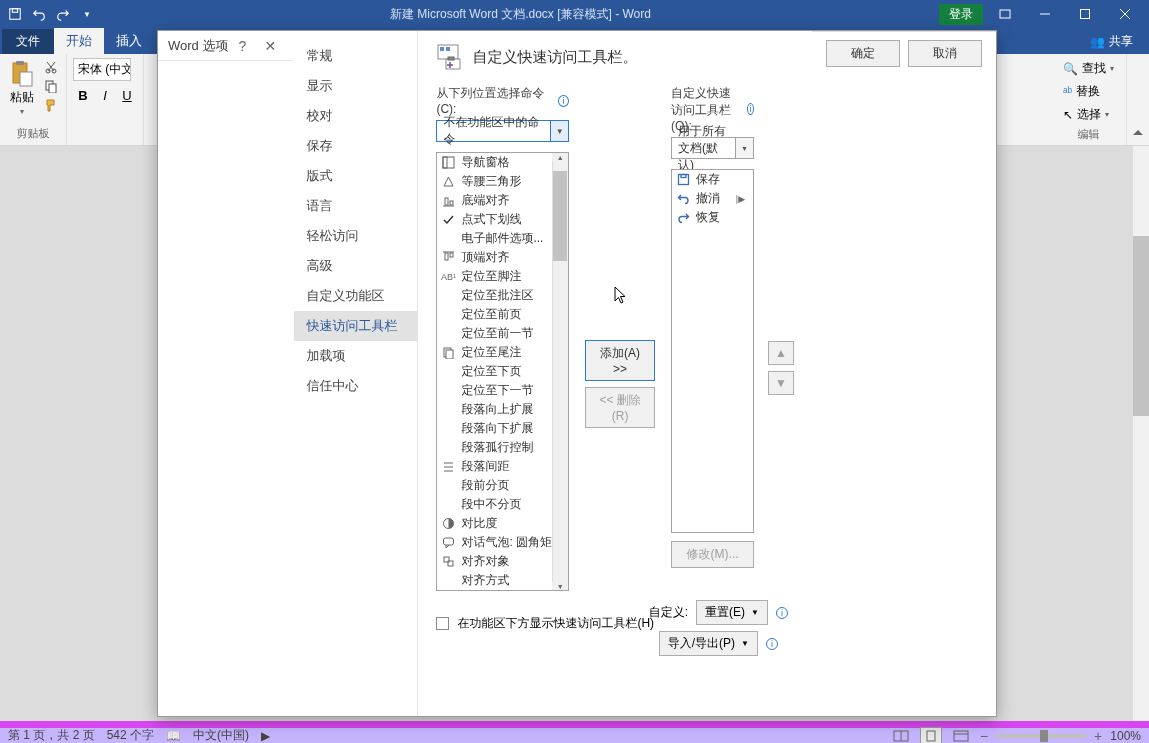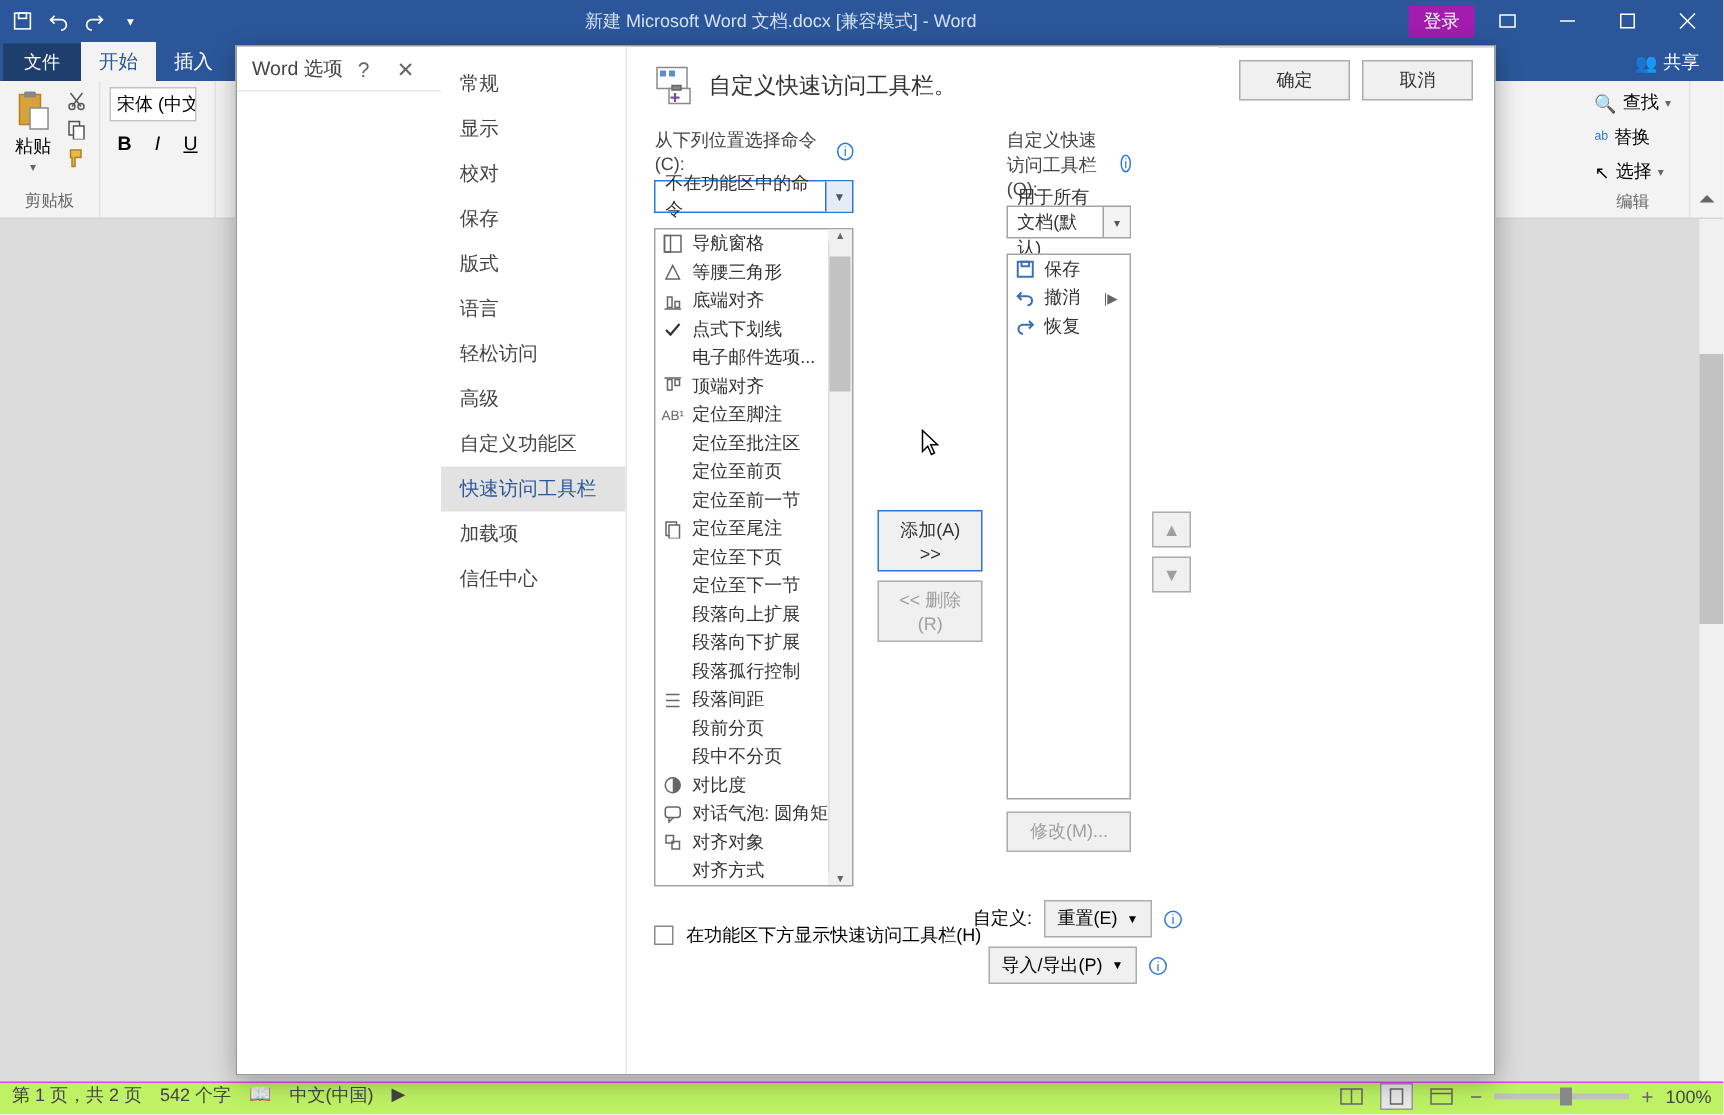--- a/index.html
+++ b/index.html
@@ -3,21 +3,21 @@
 <meta charset="utf-8">
 <style>
 *{box-sizing:border-box;margin:0;padding:0;font-family:"Microsoft YaHei","Segoe UI",sans-serif;-webkit-font-smoothing:antialiased}
 body{width:1149px;height:743px;background:#f0f0f0;position:relative;overflow:hidden;font-size:12px}
 .titlebar{height:28px;background:#2b579a;display:flex;align-items:center;color:#fff}
 .qabar{display:flex;align-items:center;gap:2px;padding:0 4px}
 .qa{width:22px;height:22px;display:flex;align-items:center;justify-content:center;color:#fff}
 .qa svg{width:14px;height:14px}
 .title-center{flex:1;text-align:center;font-size:12px;color:#d4e0f2}
 .tbr{display:flex;align-items:center;gap:4px;padding-right:6px}
-.login{background:#a21caf;padding:2px 10px;font-size:12px;color:#fff}
+.login{background:#15803d;padding:2px 10px;font-size:12px;color:#fff}
 .win-btn{width:36px;height:28px;display:flex;align-items:center;justify-content:center;color:#fff}
 .ribbon-tabs{height:26px;background:#2b579a;display:flex;align-items:flex-end;color:#fff;padding:0 2px}
 .rtab{padding:4px 12px;font-size:13px;cursor:pointer}
 .rtab.active{background:#f3f3f3;color:#2b579a}
 .file-tab{background:#1e3e6e;color:#fff;padding:4px 14px}
 .share{margin-left:auto;padding:4px 14px;display:flex;align-items:center;gap:4px}
 .ribbon{height:92px;background:#f3f3f3;border-bottom:1px solid #d5d5d5;display:flex}
 .rgroup{border-right:1px solid #e1e1e1;padding:4px 6px;display:flex;flex-direction:column;height:100%}
 .rgroup-body{flex:1;display:flex;align-items:flex-start;gap:4px}
 .rgroup-label{text-align:center;font-size:11px;color:#666;padding-top:2px}
@@ -26,21 +26,21 @@
 .small-btns{display:flex;flex-direction:column;gap:1px}
 .sb{width:18px;height:18px;display:flex;align-items:center;justify-content:center}
 .fontbox{background:#fff;border:1px solid #c4c4c4;padding:2px 4px;font-size:12px;width:58px;white-space:nowrap;overflow:hidden}
 .fmt{width:20px;height:20px;display:flex;align-items:center;justify-content:center;font-size:13px}
 .edit-right{margin-left:auto;display:flex}
 .er-item{display:flex;align-items:center;gap:4px;padding:2px 6px;font-size:12px}
 .doc-area{position:absolute;top:146px;left:0;right:0;bottom:22px;background:#dcdcdc}
 .page{background:#fff;margin:6px auto;width:820px;height:560px;box-shadow:0 0 4px rgba(0,0,0,0.2)}
 .vsb{position:absolute;right:0;top:0;bottom:0;width:16px;background:#f0f0f0}
 .vst{position:absolute;right:0;top:90px;width:16px;height:180px;background:#c2c2c2}
-.statusbar{position:absolute;bottom:0;left:0;right:0;height:22px;background:#bef264;border-top:1px solid #d946ef;display:flex;align-items:flex-start;font-size:12px;color:#444;padding:0 8px;gap:12px}
+.statusbar{position:absolute;bottom:0;left:0;right:0;height:22px;background:#c4b5fd;border-top:7px solid #d946ef;display:flex;align-items:center;font-size:12px;color:#444;padding:0 8px;gap:12px}
 .sb-right{margin-left:auto;display:flex;align-items:center;gap:8px}
 .view-btn{width:22px;height:18px;display:flex;align-items:center;justify-content:center;border:1px solid transparent}
 .slider{width:90px;height:4px;background:#c0c0c0;position:relative}
 .slider-thumb{position:absolute;left:44px;top:-4px;width:8px;height:12px;background:#888}
 
 .dialog{position:absolute;left:157px;top:30px;width:840px;height:687px;background:#fff;border:1px solid #999;box-shadow:0 4px 16px rgba(0,0,0,0.3);display:flex;flex-direction:row}
 .dlg-title{height:30px;display:flex;align-items:center;padding:0 10px;font-size:13px;color:#444;border-bottom:1px solid #e8e8e8}
 .dlg-title .sp{flex:1}
 .dlg-x{width:28px;height:28px;display:flex;align-items:center;justify-content:center;font-size:14px;color:#666}
 .dlg-body{flex:1;display:flex;overflow:hidden}

